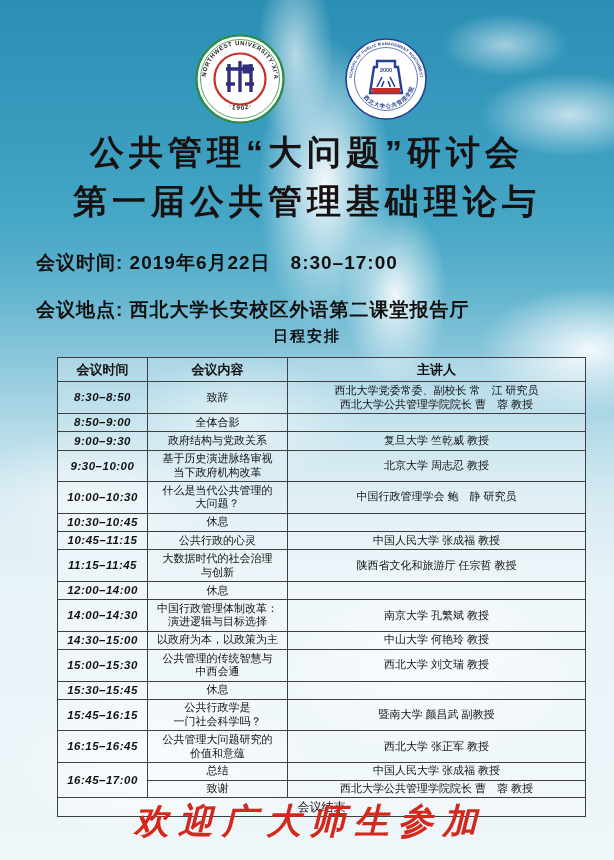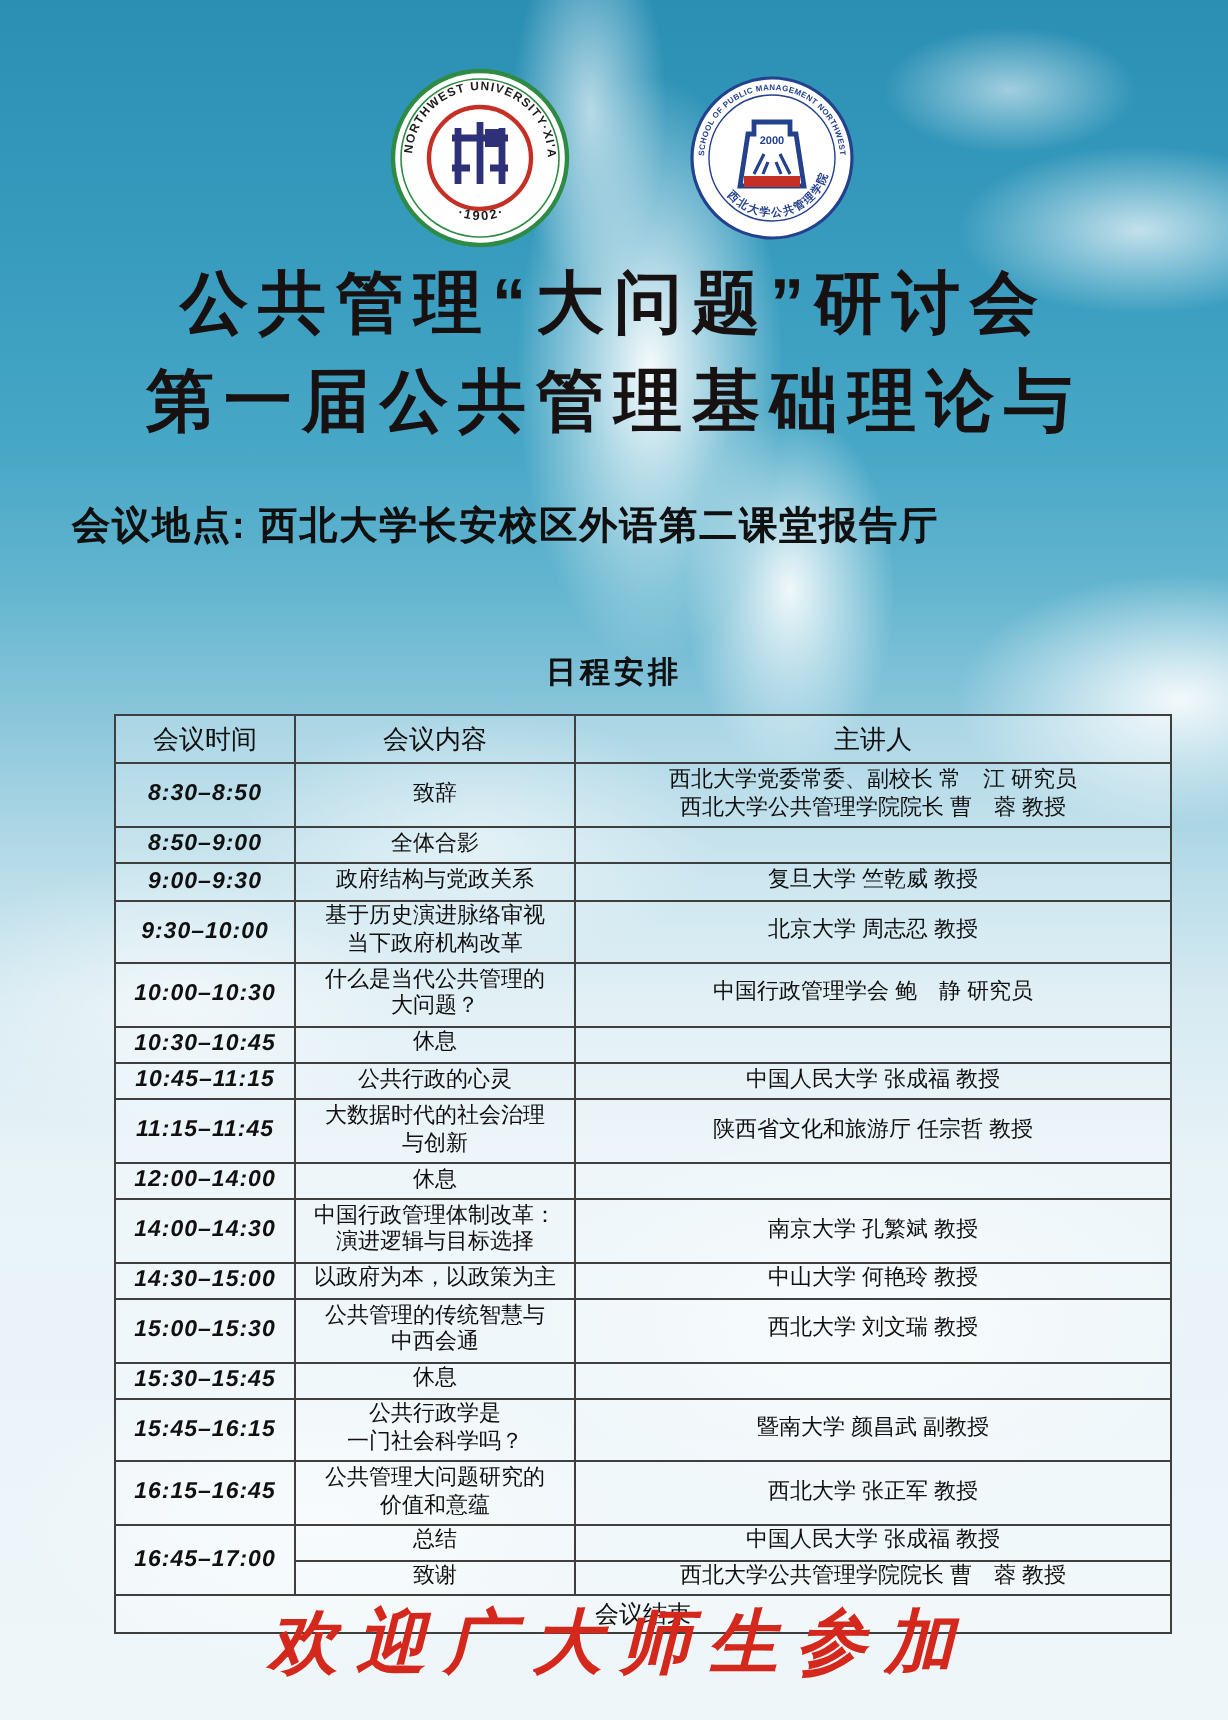--- a/index.html
+++ b/index.html
@@ -30,35 +30,35 @@
   .logos{position:absolute;top:0;left:0;width:100%;height:130px;}
   .logo-left{position:absolute;left:195px;top:34px;width:90px;height:90px;}
   .logo-right{position:absolute;left:344px;top:37px;width:84px;height:84px;}
   .title{
     position:absolute;top:128px;left:0;width:100%;
     text-align:center;font-size:34px;font-weight:900;line-height:49px;
     letter-spacing:5px;color:#171111;
   }
   .info{position:absolute;left:36px;top:250px;color:#101010;}
   .info p{margin:0;font-size:19px;font-weight:800;letter-spacing:1px;}
-  .info p + p{}
+  .info p + p{margin-top:21px;}
   .schedule-heading{
     position:absolute;top:327px;left:0;width:100%;text-align:center;
     font-size:15px;font-weight:800;color:#101010;letter-spacing:2px;
   }
   table.schedule{
     position:absolute;left:57px;top:357px;width:528px;
     border-collapse:collapse;background:rgba(255,255,255,0.28);
     table-layout:fixed;
   }
   table.schedule th, table.schedule td{
     border:1px solid #3f3f3f;color:#101010;text-align:center;
     padding:1.5px 3px;vertical-align:middle;line-height:1.25;
   }
-  table.schedule th{font-size:13px;font-weight:400;padding:3.5px 3px;}
+  table.schedule th{font-size:13px;font-weight:700;padding:3.5px 3px;}
   col.c-time{width:90px;} col.c-content{width:140px;} col.c-speaker{width:298px;}
   td.t-time{font-size:11.5px;font-weight:700;letter-spacing:0.5px;font-style:italic;}
   td.t-content{font-size:11px;}
   td.t-speaker{font-size:11px;}
   td.t-footer{font-size:12px;padding:3px;margin-top:35px;}
   .welcome{
     position:absolute;top:798px;left:0;width:100%;text-align:center;
     font-size:35px;font-weight:900;letter-spacing:9px;padding-left:6px;
     box-sizing:border-box;color:#d4281c;
   }
@@ -111,20 +111,21 @@
     </text>
   </svg>
 </div>
 
 <div class="title" style="color: rgb(23, 17, 17);">
   <div>公共管理“大问题”研讨会</div>
   <div>第一届公共管理基础理论与</div>
 </div>
 
 <div class="info">
+  <p><span>会议时间:</span> <span>2019年6月22日　8:30–17:00</span></p>
   <p><span>会议地点:</span> <span>西北大学长安校区外语第二课堂报告厅</span></p>
 </div>
 
 <div class="schedule-heading">日程安排</div>
 
 <table class="schedule">
   <colgroup>
       <col class="c-time">
       <col class="c-content">
       <col class="c-speaker">

